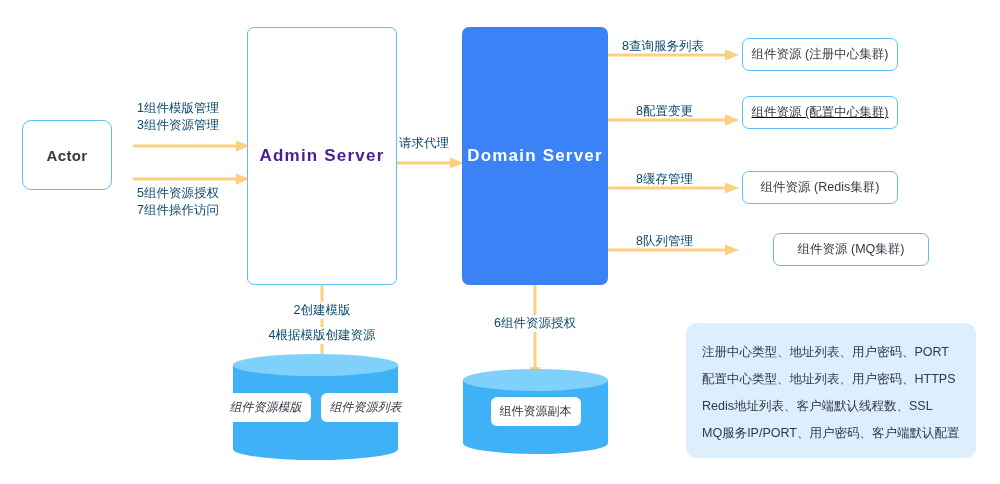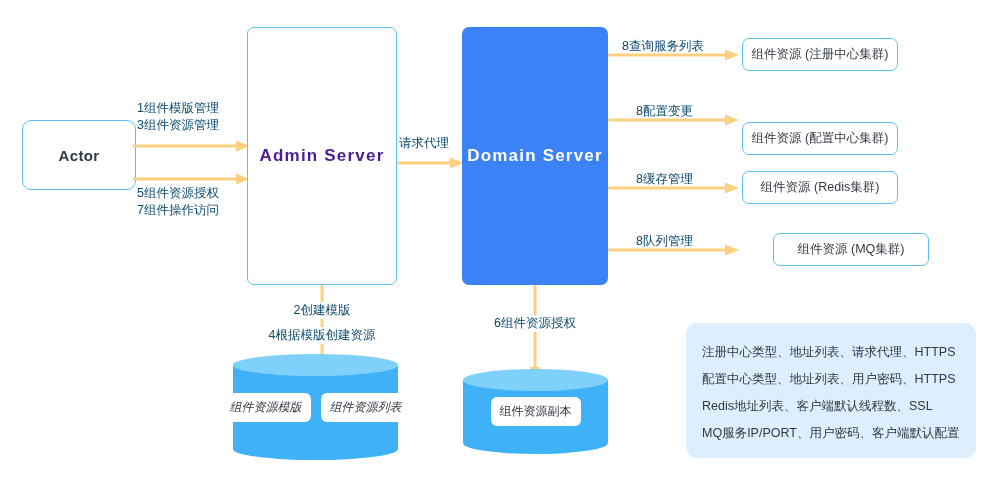--- a/index.html
+++ b/index.html
@@ -8,21 +8,21 @@
     background:#ffffff;
     font-family:"Liberation Sans","DejaVu Sans",sans-serif;
     overflow:hidden;
   }
   #stage{position:relative;width:1000px;height:484px;}
 
   .abs{position:absolute;}
 
   
   .node-actor{
-    left:22px;top:120px;width:114px;height:70px;
+    left:22px;top:120px;width:90px;height:70px;
     background:#ffffff;border:1.6px solid #5cc0f5;border-radius:9px;
     display:flex;align-items:center;justify-content:center;
     box-sizing:border-box;
   }
   .node-actor span{
     font-size:15px;font-weight:bold;color:#333a42;letter-spacing:.4px;
   }
 
   .node-admin{
     left:247px;top:27px;width:150px;height:258px;
@@ -151,21 +151,21 @@
     <span>组件资源 (注册中心集群)</span>
   </div>
 
   <div class="abs lbl" style="left:636px;top:103px;">8配置变更</div>
   <div class="abs arrow-h" style="left:608px;top:113px;width:132px;">
     <svg width="132" height="14" viewBox="0 0 132 14">
       <line x1="0" y1="7" x2="119" y2="7" stroke="#fcd07f" stroke-width="3"></line>
       <polygon points="117,1.5 131,7 117,12.5" fill="#fcd07f"></polygon>
     </svg>
   </div>
-  <div class="abs res-box" style="top:122px;">
+  <div class="abs res-box" style="top:96px;text-decoration:underline;">
     <span>组件资源 (配置中心集群)</span>
   </div>
 
   <div class="abs lbl" style="left:636px;top:171px;">8缓存管理</div>
   <div class="abs arrow-h" style="left:608px;top:181px;width:132px;">
     <svg width="132" height="14" viewBox="0 0 132 14">
       <line x1="0" y1="7" x2="119" y2="7" stroke="#fcd07f" stroke-width="3"></line>
       <polygon points="117,1.5 131,7 117,12.5" fill="#fcd07f"></polygon>
     </svg>
   </div>
@@ -214,19 +214,19 @@
   <div class="abs cyl" style="left:463px;top:369px;width:145px;height:85px;">
     <div class="bottom"></div>
     <div class="body"></div>
     <div class="top"></div>
     <div class="chips">
       <div class="chip">组件资源副本</div>
     </div>
   </div>
 
   <div class="abs legend">
-    <div>注册中心类型、地址列表、请求代理、HTTPS</div>
+    <div>注册中心类型、地址列表、用户密码、PORT</div>
     <div>配置中心类型、地址列表、用户密码、HTTPS</div>
     <div>Redis地址列表、客户端默认线程数、SSL</div>
     <div>MQ服务IP/PORT、用户密码、客户端默认配置</div>
   </div>
 
 </div>
 
 </body></html>

